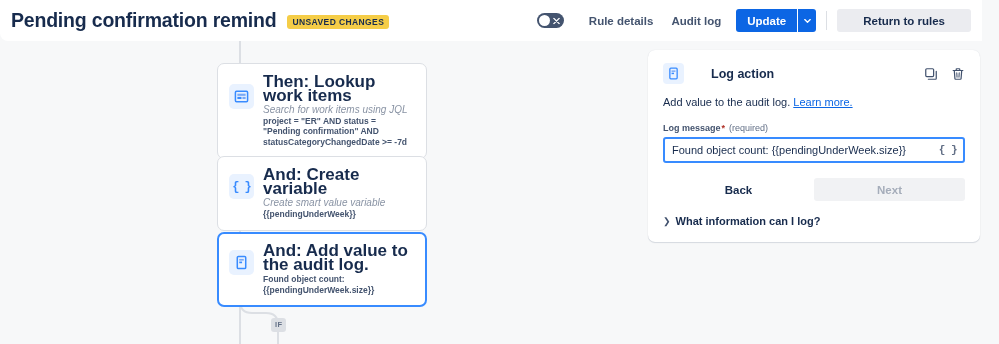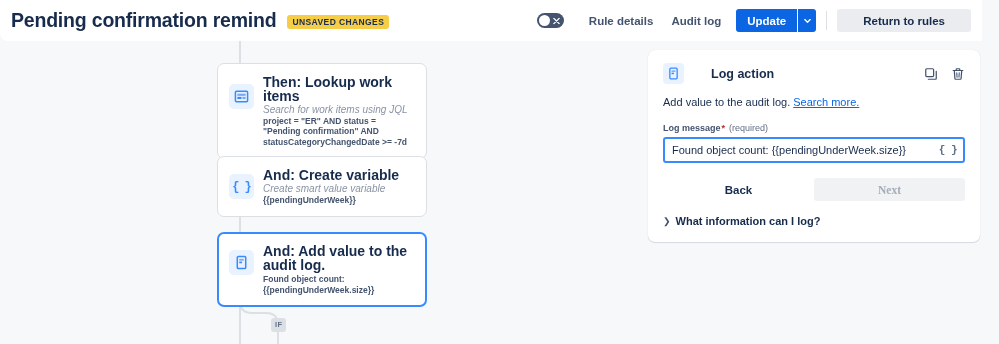--- a/index.html
+++ b/index.html
@@ -109,21 +109,21 @@
   .node-2 .node-icon { margin-top: 6px; }
   .node-3 .node-icon { margin-top: 6px; }
   .node-icon svg { display: block; }
   .node-icon .curly {
     color: #388BFF; font-size: 12px; font-weight: 700;
     font-family: "Liberation Mono", monospace; letter-spacing: -1px;
   }
 
   .node-body { flex: 1; min-width: 0; }
   .node-title {
-    font-size: 14px; font-weight: 600; color: #172B4D;
+    font-size: 17px; font-weight: 600; color: #172B4D;
     line-height: 14px; margin-bottom: 2px;
   }
   .node-sub {
     font-size: 10px; color: #8993A4; line-height: 10.5px; font-weight: 400; font-style: italic;
   }
   .node-sub-strong {
     font-size: 8.5px; color: #44546F; line-height: 10.5px; font-weight: 700;
     word-break: break-word;
   }
 
@@ -173,21 +173,21 @@
 
   .panel-actions { display: flex; margin-top: 15px; }
   .btn-back {
     flex: 1; height: 23px; background: transparent; color: #172B4D;
     font-size: 11.5px; font-weight: 600; border: none; border-radius: 3px;
     cursor: pointer; font-family: inherit;
   }
   .btn-next {
     flex: 1; height: 23px; background: #F1F2F4; color: #A5ADBA;
     font-size: 11.5px; font-weight: 600; border: none; border-radius: 3px;
-    cursor: not-allowed; font-family: Liberation Serif, serif;
+    cursor: not-allowed; font-family: Liberation Sans, sans-serif;
   }
 
   .disclosure {
     display: flex; align-items: center; gap: 5px; margin-top: 14px; cursor: pointer;
   }
   .disclosure .chev { color: #42526E; font-size: 9px; line-height: 1; }
   .disclosure-label { font-size: 11px; font-weight: 600; color: #172B4D; }
 </style>
 </head>
 <body>
@@ -304,21 +304,21 @@
             <path d="M6 4 L6 2.6 Q6 2 6.6 2 L9.4 2 Q10 2 10 2.6 L10 4" fill="none" stroke="#42526E" stroke-width="1.4"></path>
             <path d="M3.8 4.6 L4.5 13.4 Q4.55 14 5.15 14 L10.85 14 Q11.45 14 11.5 13.4 L12.2 4.6" fill="none" stroke="#42526E" stroke-width="1.4"></path>
             <path d="M6.6 6.6 L6.9 11.6 M9.4 6.6 L9.1 11.6" stroke="#42526E" stroke-width="1.2" stroke-linecap="round"></path>
           </svg>
         </div>
       </div>
     </div>
 
     <div class="panel-desc">
       <span>Add value to the audit log.</span>
-      <a>Search more.</a>
+      <a>Learn more.</a>
     </div>
 
     <div class="field-label">
       <span>Log message</span>
       <span class="req-star">*</span>
       <span class="field-opt">(required)</span>
     </div>
 
     <div class="input-wrap">
       <div class="input-value" placeholder="Enter log message">Found object count: {{pendingUnderWeek.size}}</div>

